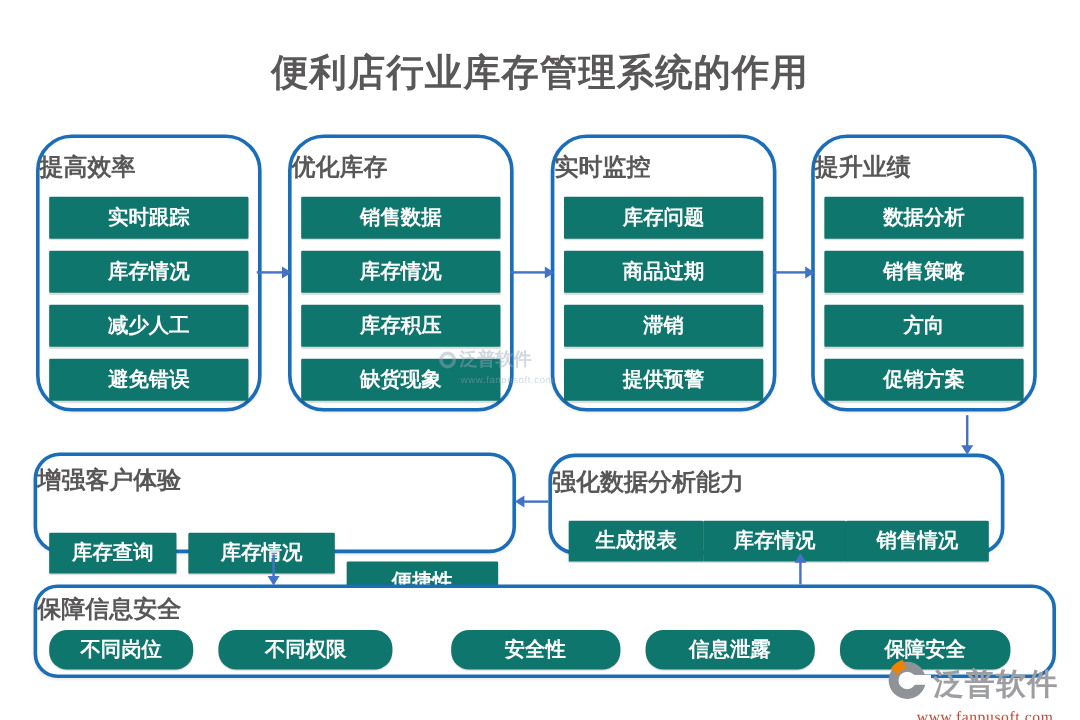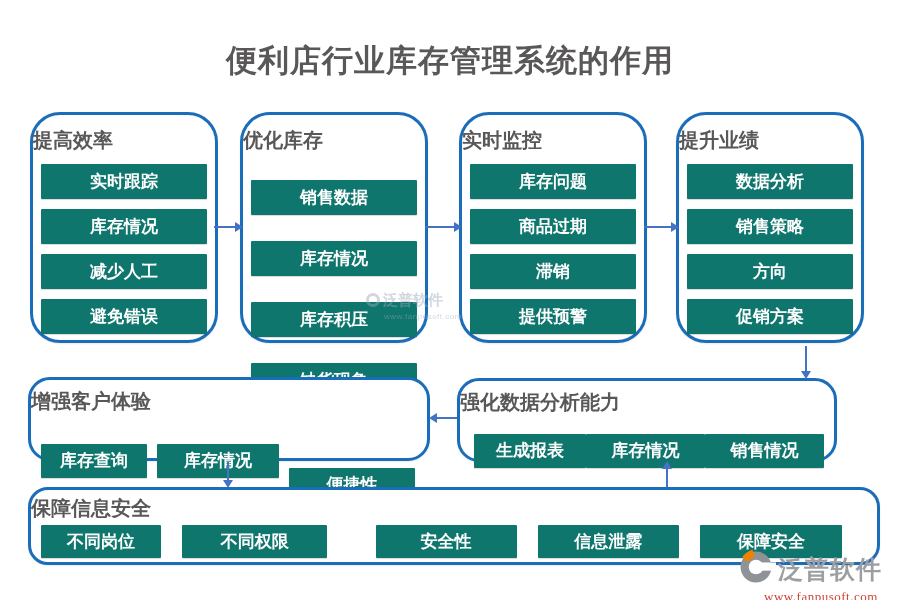--- a/index.html
+++ b/index.html
@@ -22,21 +22,21 @@
        text-align:center;border-radius:1px;box-shadow:0 1px 1px rgba(0,0,0,0.15);}
 
   .mid-box{height:84px;border-radius:22px;}
   .mid-box .hdr{margin:9px 0 7px;line-height:24px;}
   .row-btns{display:flex;justify-content:space-between;align-items:center;}
   .row-btns .btn{height:34px;line-height:34px;}
 
   .bottom-box{left:28px;top:487px;width:852px;height:78px;border-radius:20px;}
   .bottom-box .hdr{margin:6px 0 5px;line-height:24px;}
   .bottom-box .row-btns{padding:0 35px 0 10px;}
-  .bottom-box .btn{height:33px;line-height:33px;}
+  .bottom-box .btn{height:33px;line-height:33px;border-radius:15px;}
 
   
   .hline{position:absolute;height:2px;background:#4472c4;}
   .hline.right::after{content:'';position:absolute;right:-2px;top:-4px;width:0;height:0;
     border-left:8px solid #4472c4;border-top:5px solid transparent;border-bottom:5px solid transparent;}
   .hline.left::before{content:'';position:absolute;left:-2px;top:-4px;width:0;height:0;
     border-right:8px solid #4472c4;border-top:5px solid transparent;border-bottom:5px solid transparent;}
   .vline{position:absolute;width:2px;background:#4472c4;}
   .vline.down::after{content:'';position:absolute;bottom:-2px;left:-4px;width:0;height:0;
     border-top:8px solid #4472c4;border-left:5px solid transparent;border-right:5px solid transparent;}
@@ -66,21 +66,21 @@
   <div class="title">便利店行业库存管理系统的作用</div>
 
   <div class="group-box top-box" style="left:30px;">
     <div class="hdr">提高效率</div>
     <div class="btn">实时跟踪</div>
     <div class="btn">库存情况</div>
     <div class="btn">减少人工</div>
     <div class="btn">避免错误</div>
   </div>
 
-  <div class="group-box top-box" style="left:240px;gap:16px;">
+  <div class="group-box top-box" style="left:240px;">
     <div class="hdr">优化库存</div>
     <div class="btn">销售数据</div>
     <div class="btn">库存情况</div>
     <div class="btn">库存积压</div>
     <div class="btn">缺货现象</div>
   </div>
 
   <div class="group-box top-box" style="left:459px;">
     <div class="hdr">实时监控</div>
     <div class="btn">库存问题</div>

